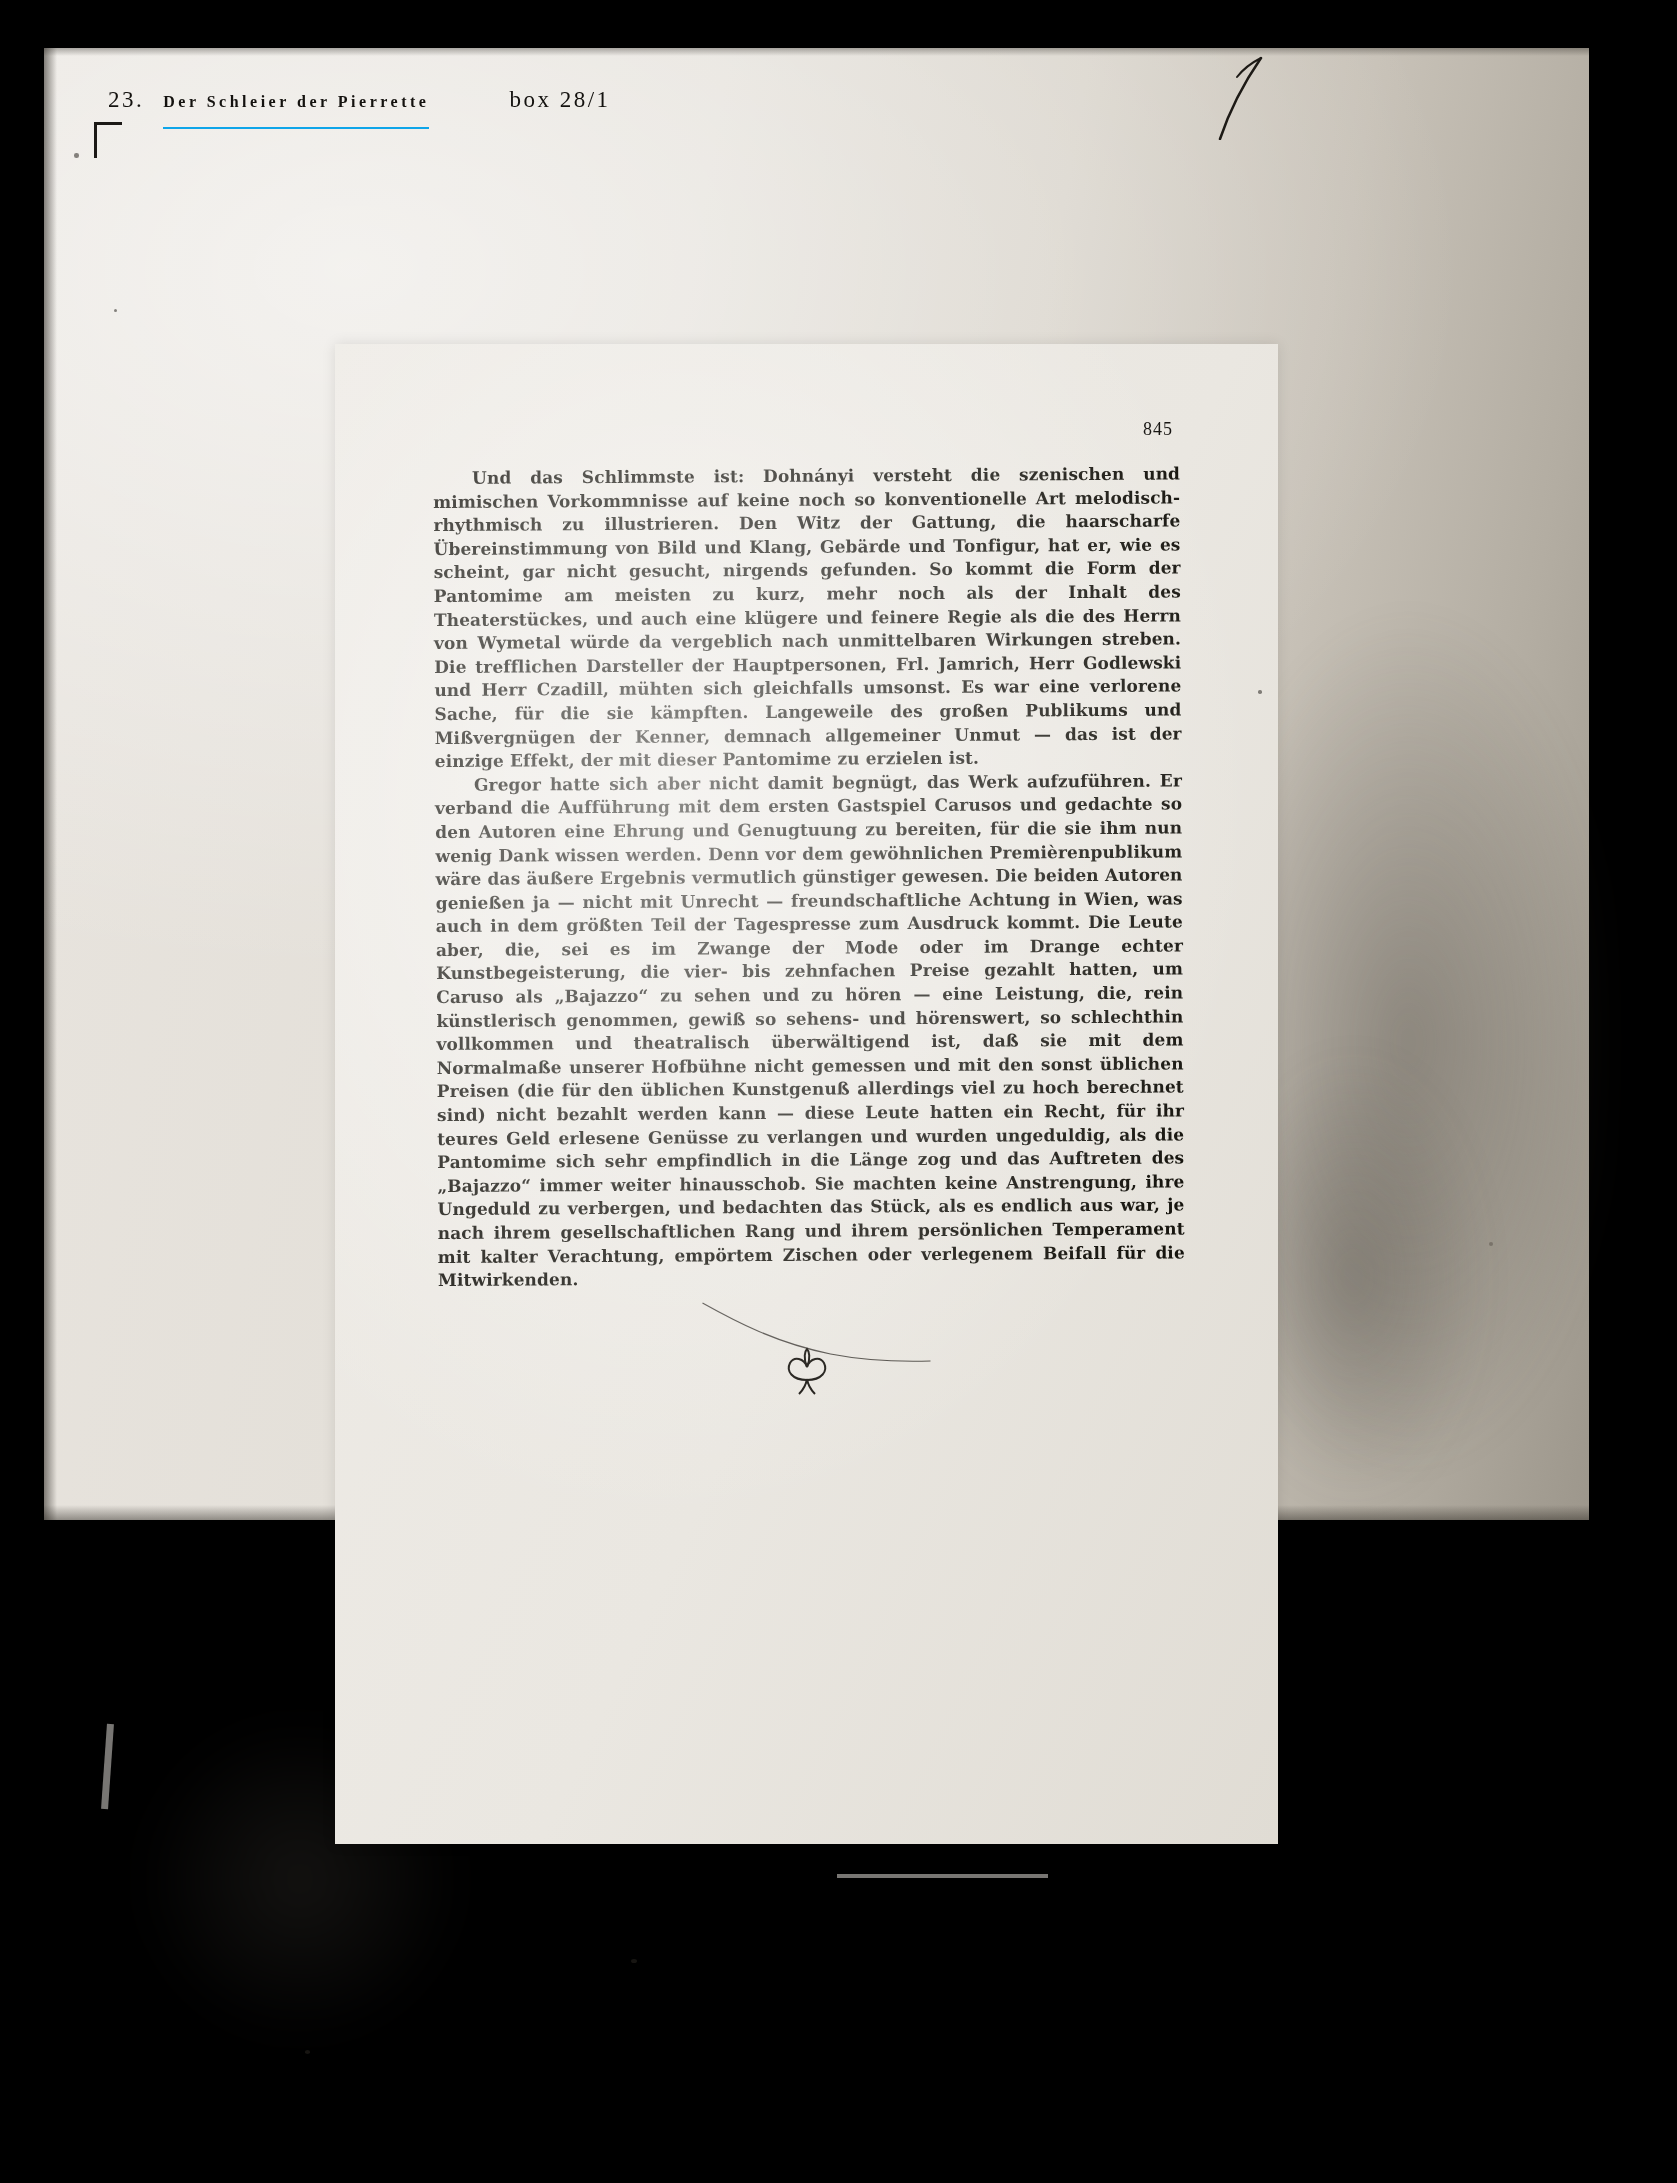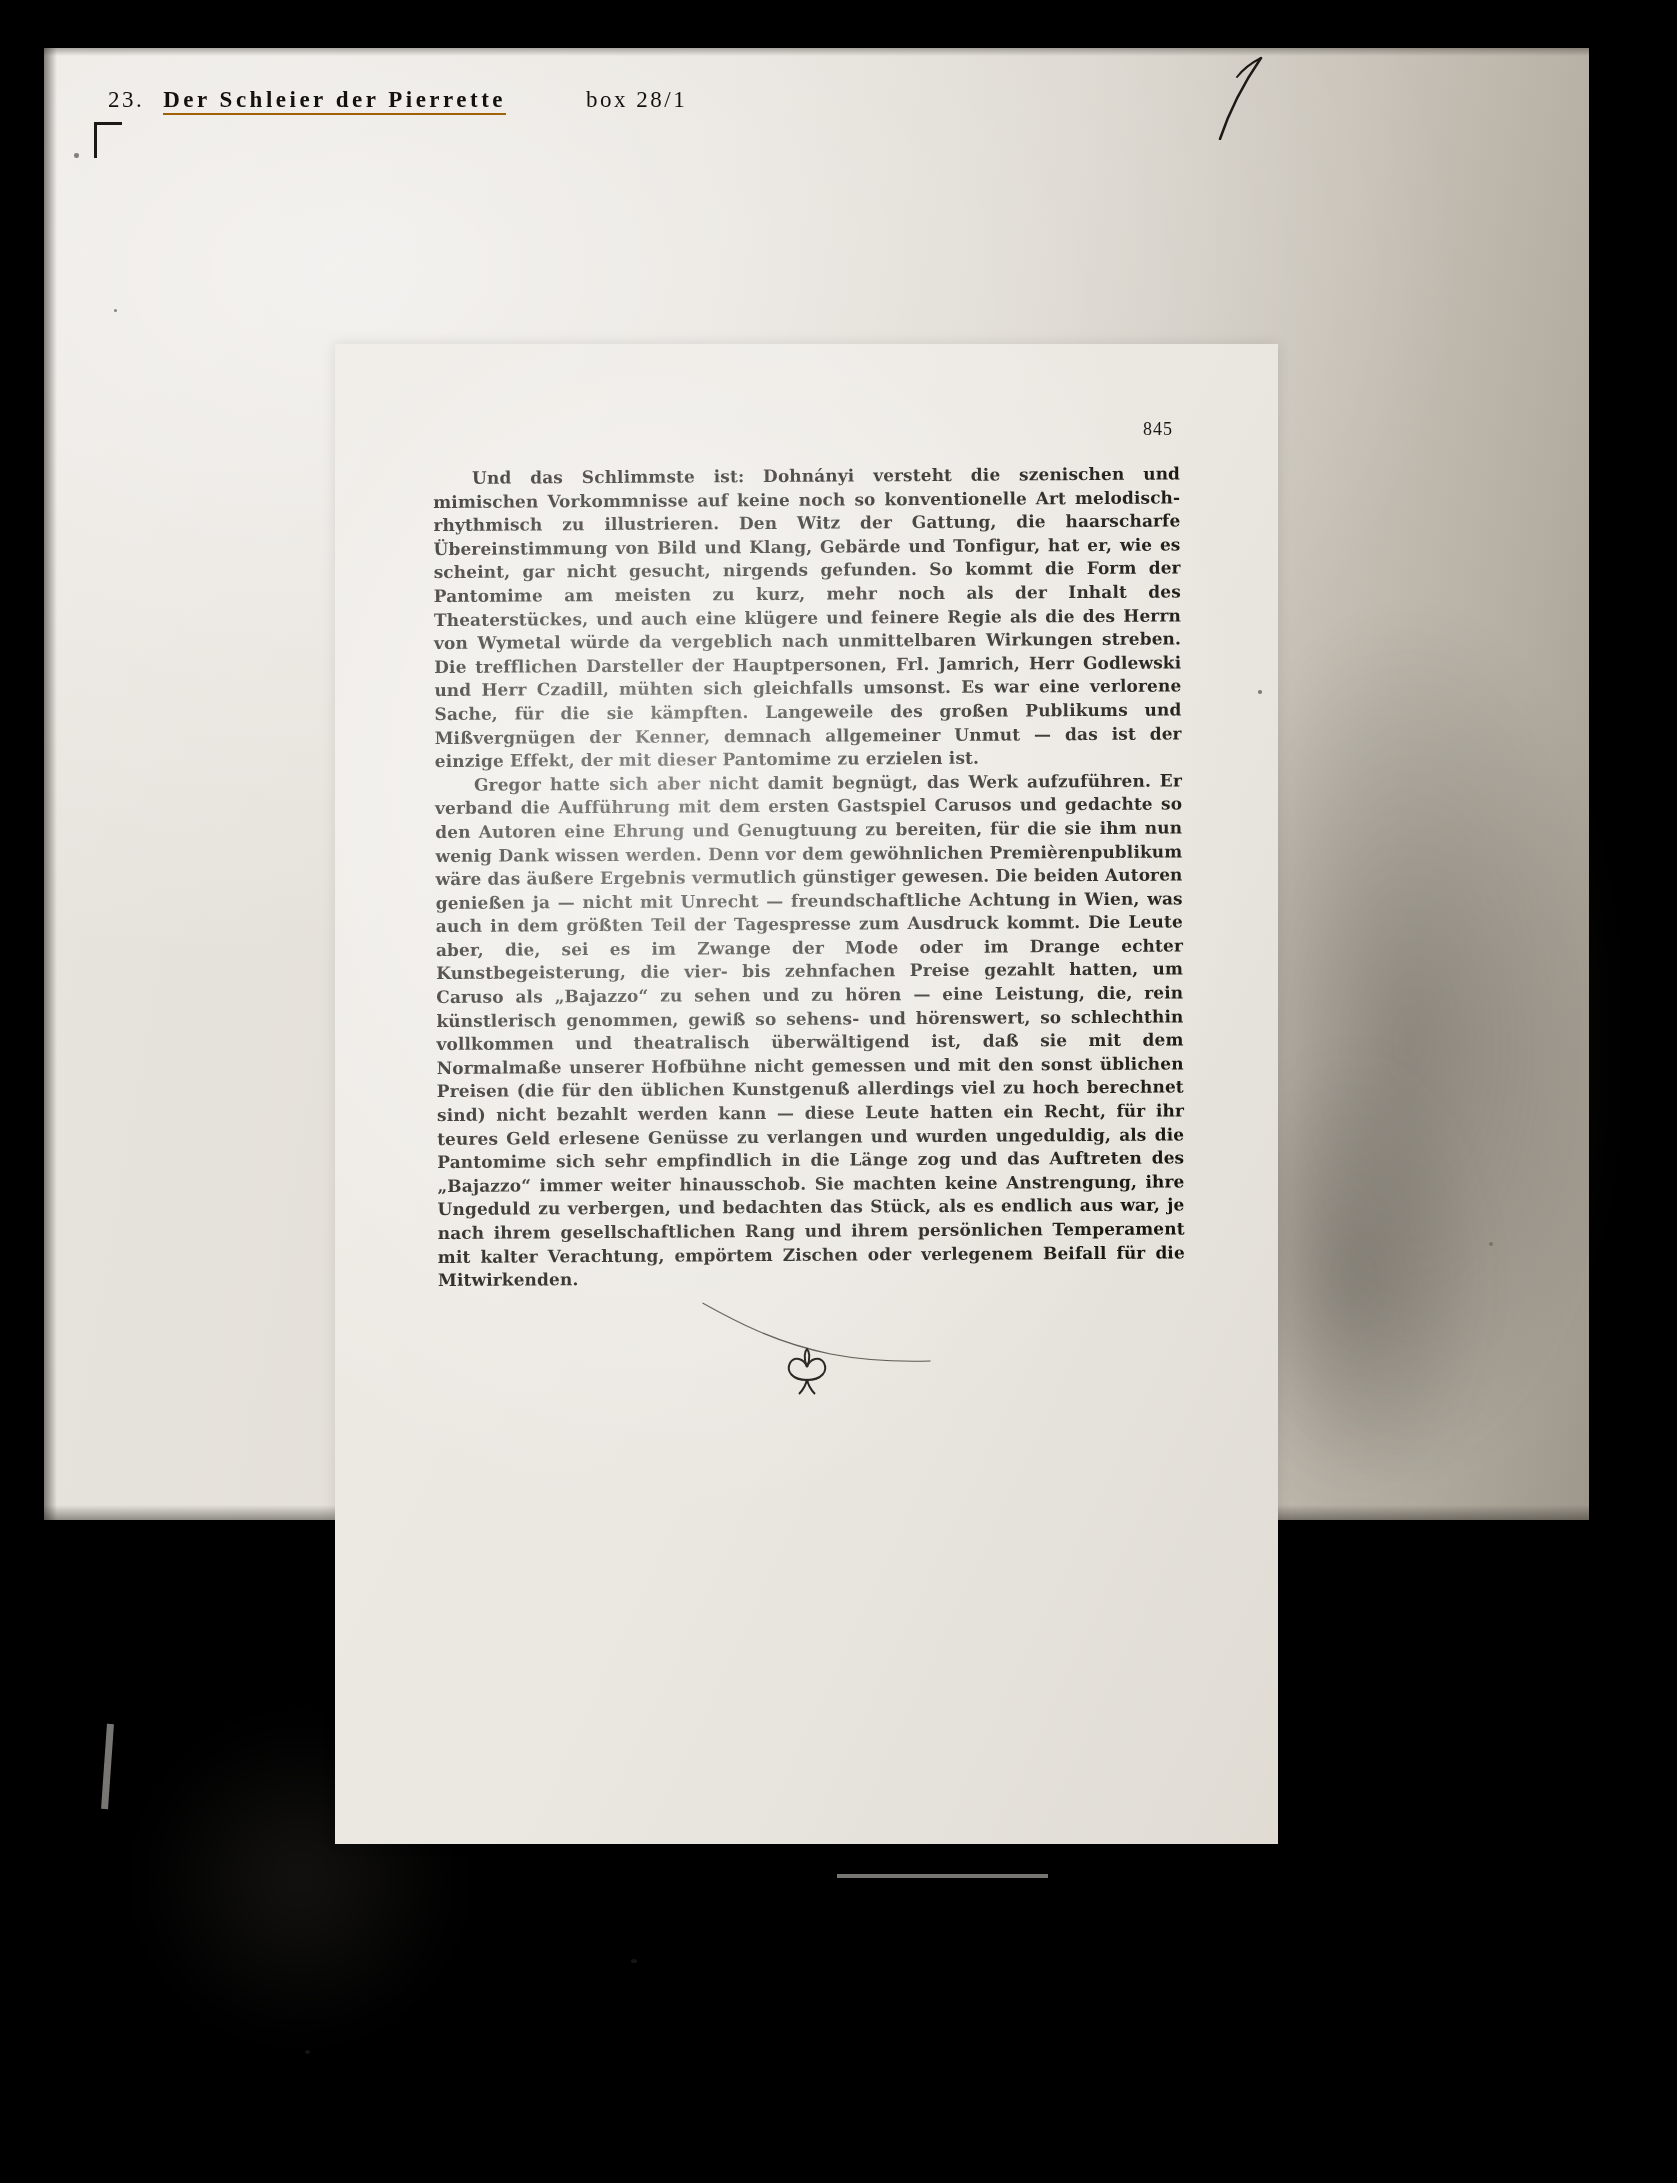--- a/index.html
+++ b/index.html
@@ -92,25 +92,25 @@
     gap: 19px;
     font-family: "Liberation Serif", serif;
     color: #14120f;
   }
   .hdr-num {
     font-size: 23px;
     letter-spacing: 2.5px;
     font-weight: 400;
   }
   .hdr-title {
-    font-size: 23px;
+    font-size: 16px;
     letter-spacing: 3.5px;
     font-weight: 700;
-    border-bottom: 2px solid #a16207;
-    padding-bottom: 0;
+    border-bottom: 2px solid #0ea5e9;
+    padding-bottom: 16px;
   }
   .hdr-box {
     font-size: 23px;
     letter-spacing: 2.5px;
     margin-left: 61px;
     font-weight: 400;
   }
   
   .corner-bracket {
     position: absolute;

